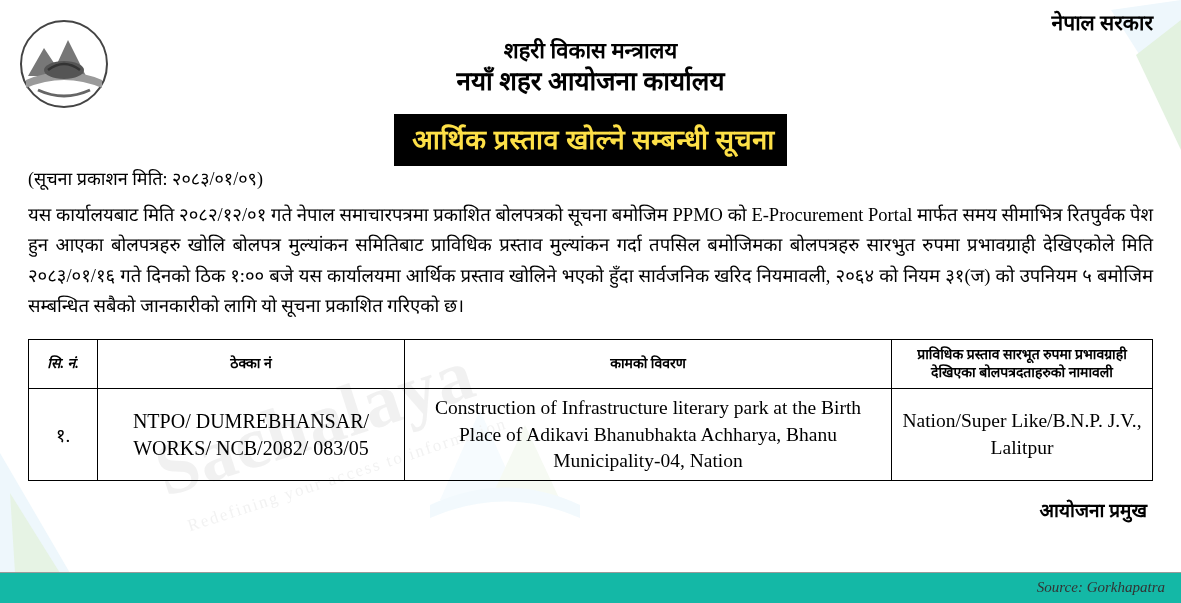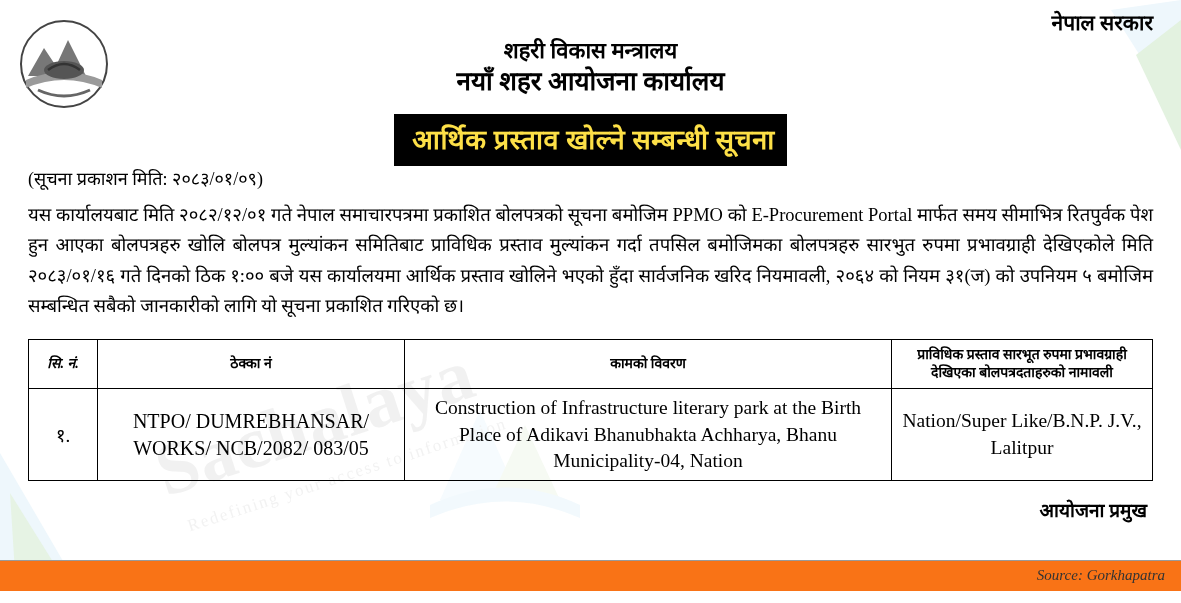--- a/index.html
+++ b/index.html
@@ -168,24 +168,24 @@
     font-size: 19px;
     font-weight: bold;
     padding-right: 6px;
   }
 
   
   .source-bar {
     position: absolute;
     left: 0;
     right: 0;
-    bottom: 12px;
+    bottom: 0;
     height: 30px;
     border-top: 1px solid #9a9a9a;
-    background: #f97316;
+    background: #14b8a6;
     z-index: 4;
   }
   .source-text {
     position: absolute;
     right: 16px;
     top: 6px;
     font-size: 15px;
     font-style: italic;
     color: #333333;
   }

